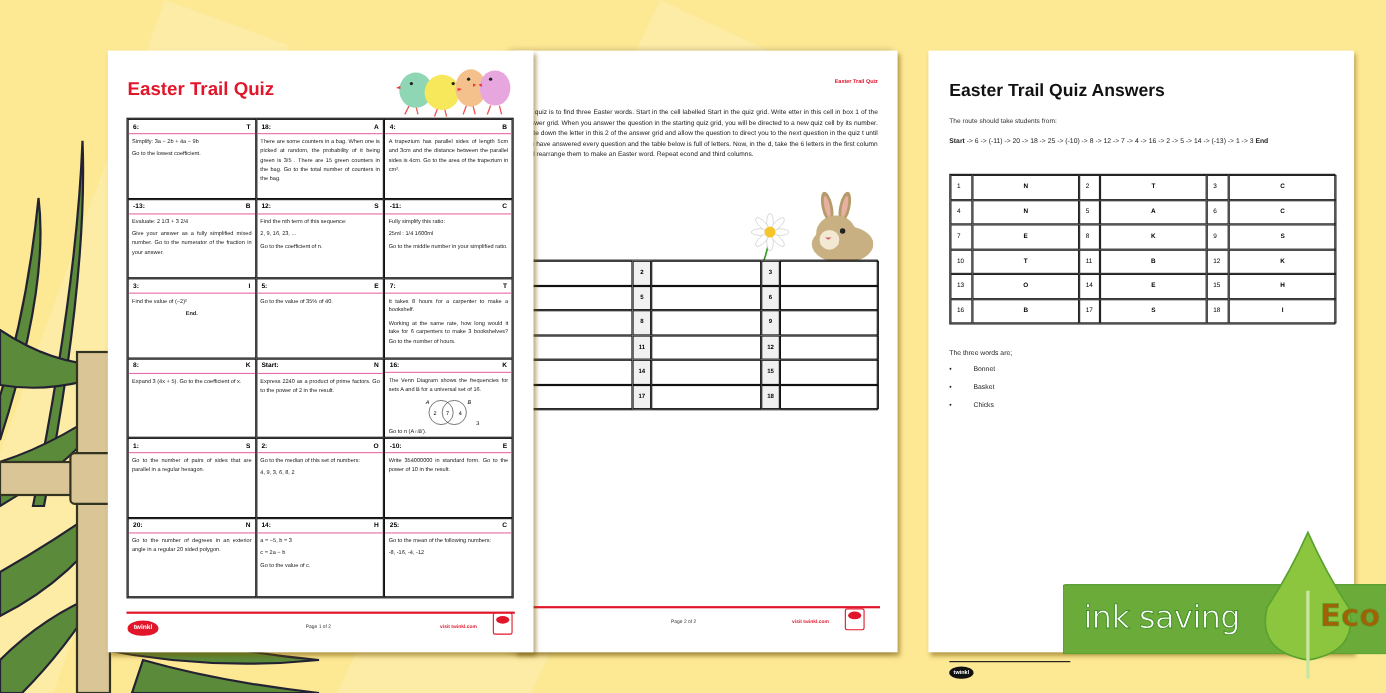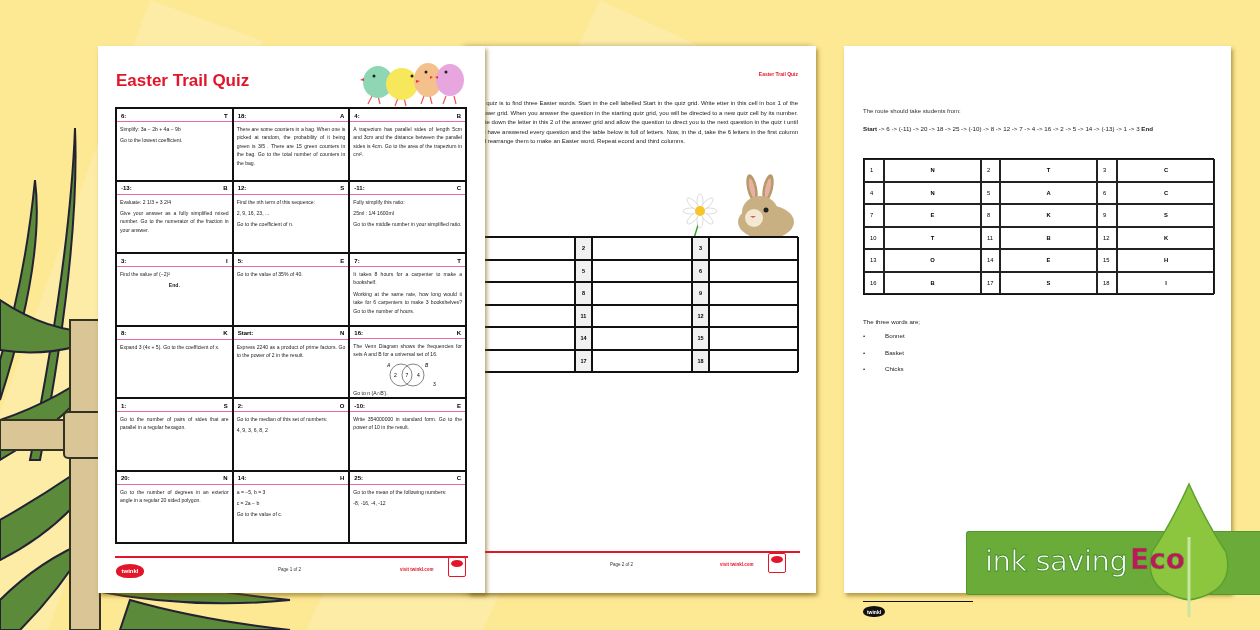--- a/index.html
+++ b/index.html
@@ -74,21 +74,21 @@
   .p3-words .bullet { width: 22px; }
   .p3-footer-line { position: absolute; left: 19px; top: 555px; width: 110px; height: 1px; background: #111; }
 
   .eco-bar {
     position: absolute; left: 966px; top: 531px; width: 340px; height: 64px;
     background: #6aab3a; border: 1.5px solid #4e9a2a; border-right: none;
     border-radius: 3px 0 0 3px; z-index: 5;
   }
   .eco-text { position: absolute; left: 18px; top: 12px; font-size: 29px; color: #fff; font-family: "DejaVu Sans", sans-serif; -webkit-text-stroke: 0.8px #3e8e22; letter-spacing: -0.5px; }
   .eco-drop { position: absolute; left: 1146px; top: 482px; width: 86px; height: 135px; z-index: 6; }
-  .eco-label { position: absolute; left: 1130px; top: 543px; font-size: 28px; font-weight: bold; color: #be185d; z-index: 7; font-family: "DejaVu Sans", sans-serif; -webkit-text-stroke: 0.6px #5aa22e; }
+  .eco-label { position: absolute; left: 1200px; top: 543px; font-size: 28px; font-weight: bold; color: #a16207; z-index: 7; font-family: "DejaVu Sans", sans-serif; -webkit-text-stroke: 0.6px #5aa22e; }
 </style>
 </head>
 <body>
 
 <div class="bg-ray" style="left:150px;top:0;width:120px;height:700px;transform:rotate(20deg);"></div>
 <div class="bg-ray" style="left:600px;top:0;width:160px;height:700px;transform:rotate(25deg);"></div>
 
 <svg class="leaves" viewBox="0 0 300 630">
   <g stroke="#223" stroke-width="2" fill="#5b8a3a">
     <path d="M75 128 Q80 250 40 460 L30 460 Q70 260 75 128Z"></path>
@@ -389,20 +389,21 @@
       <div class="agrid-cell"></div>
     </div>
 
   <div class="footer-line" style="top:505px;left:6px;right:16px;"></div>
   <div class="page-num" style="left:142px;top:516px;">Page 2 of 2</div>
   <div class="visit" style="left:252px;top:516px;">visit twinkl.com</div>
   <div class="badge" style="left:300px;top:507px;"></div>
 </div>
 
 <div class="page" id="page3">
+  <div class="p3-title">Easter Trail Quiz Answers</div>
   <div class="p3-route-intro">The route should take students from:</div>
   <div class="p3-route"><b>Start</b><span> -&gt; 6 -&gt; (-11) -&gt; 20 -&gt; 18 -&gt; 25 -&gt; (-10) -&gt; 8 -&gt; 12 -&gt; 7 -&gt; 4 -&gt; 16 -&gt; 2 -&gt; 5 -&gt; 14 -&gt; (-13) -&gt; 1 -&gt; 3 </span><b>End</b></div>
   <div class="ans-table" id="ansTable">
       <div class="ans-cell ans-num">1</div>
       <div class="ans-cell">N</div>
       <div class="ans-cell ans-num">2</div>
       <div class="ans-cell">T</div>
       <div class="ans-cell ans-num">3</div>
       <div class="ans-cell">C</div>
       <div class="ans-cell ans-num">4</div>

